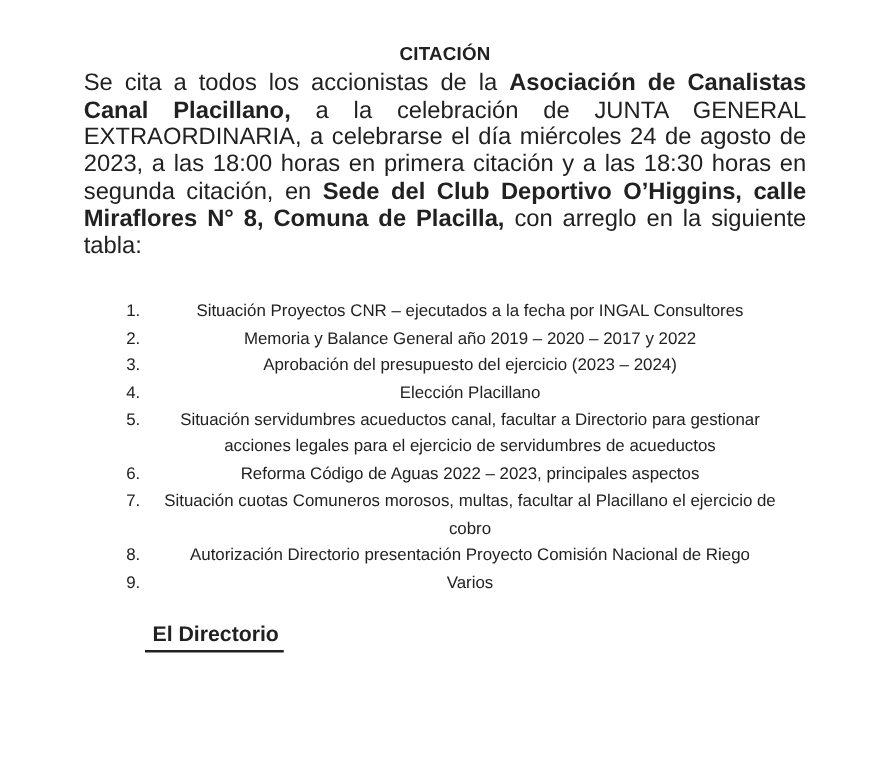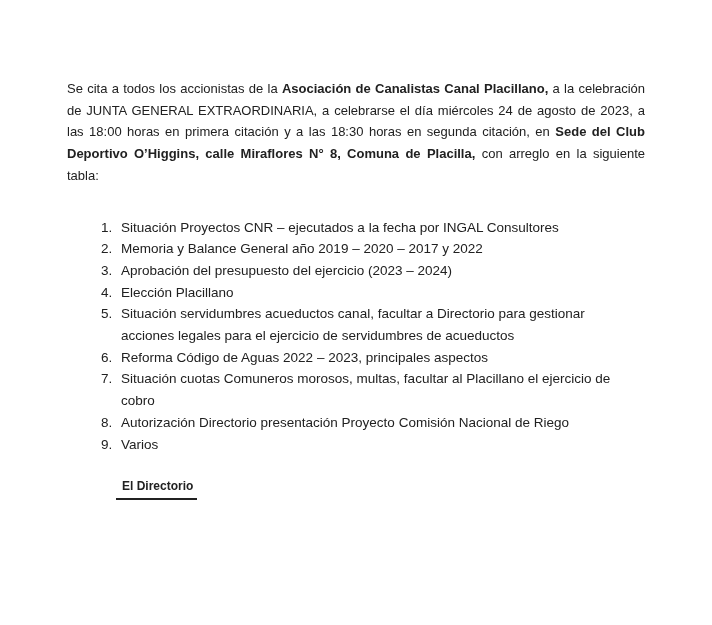--- a/index.html
+++ b/index.html
@@ -17,57 +17,58 @@
     padding: 32px 67px 0 67px;
   }
   .doc-header { text-align: center; }
   .header-line {
     font-size: 15px;
     font-weight: 700;
     line-height: 24px;
     letter-spacing: 0.2px;
   }
   .intro {
-    margin-top: 46px;
-    font-size: 13px;
+    font-size: 19px;
     line-height: 21.7px;
     text-align: justify;
     text-justify: inter-word;
   }
   .intro span.bold { font-weight: 700; }
   ol.agenda {
     margin-top: 30px;
     padding-left: 49px;
     font-size: 13.5px;
     line-height: 21.7px;
     text-align: left;
   }
   ol.agenda li {
     padding-left: 5px;
     padding-right: 14px;
+    text-align: center;
   }
   .signature {
     margin-top: 20px;
     margin-left: 49px;
-    font-size: 12px;
+    font-size: 17px;
     font-weight: 700;
     line-height: 22px;
   }
   .signature .underline {
     display: inline-block;
     border-bottom: 2px solid #212121;
     padding: 0 4px 1px 6px;
   }
 </style>
 </head>
 <body>
 
 <div class="doc">
 
   <div class="doc-header">
+    <div class="header-line">CITACIÓN</div>
   </div>
 
   <p class="intro"><span>Se cita a todos los accionistas de la </span><span class="bold">Asociación de Canalistas Canal Placillano,</span><span> a la celebración de JUNTA GENERAL EXTRAORDINARIA, a celebrarse el día miércoles 24 de agosto de 2023, a las 18:00 horas en primera citación y a las 18:30 horas en segunda citación, en </span><span class="bold">Sede del Club Deportivo O’Higgins, calle Miraflores N° 8, Comuna de Placilla,</span><span> con arreglo en la siguiente tabla:</span></p>
 
   <ol class="agenda">
       <li>Situación Proyectos CNR – ejecutados a la fecha por INGAL Consultores</li>
       <li>Memoria y Balance General año 2019 – 2020 – 2017 y 2022</li>
       <li>Aprobación del presupuesto del ejercicio (2023 – 2024)</li>
       <li>Elección Placillano</li>
       <li>Situación servidumbres acueductos canal, facultar a Directorio para gestionar acciones legales para el ejercicio de servidumbres de acueductos</li>

